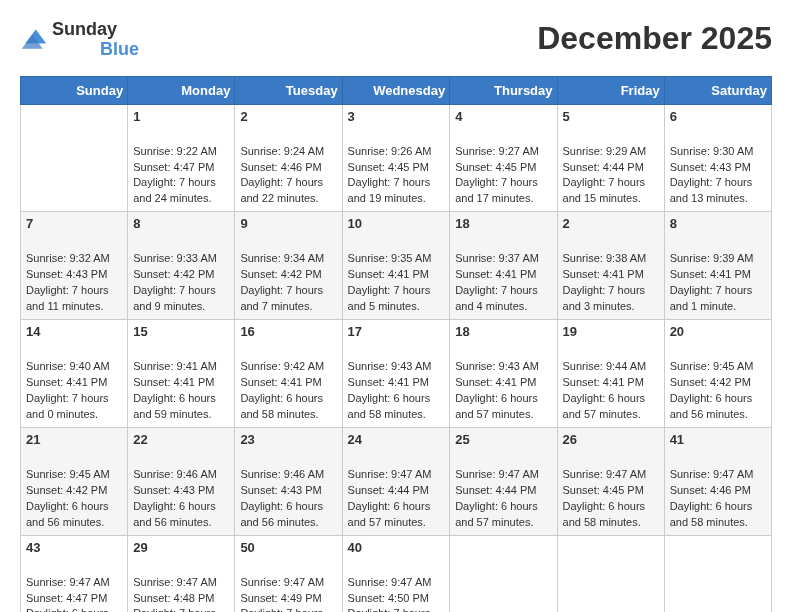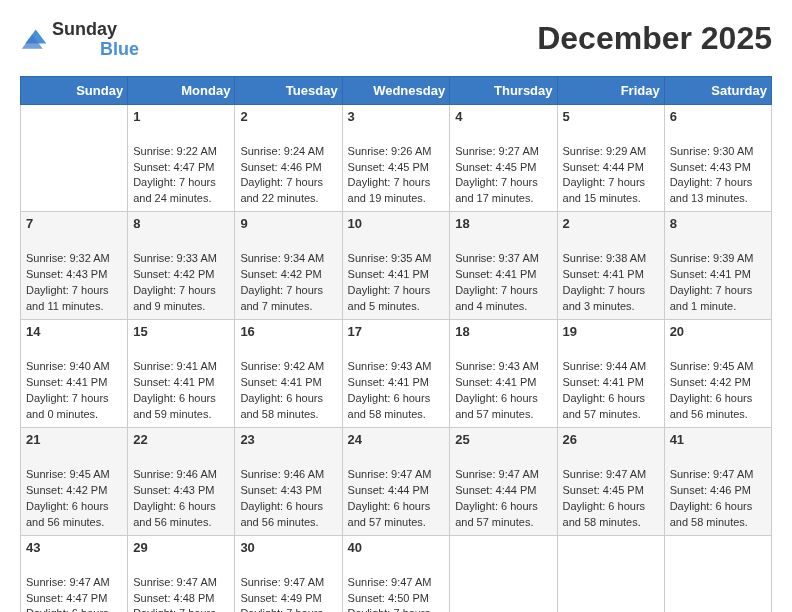--- a/index.html
+++ b/index.html
@@ -244,21 +244,21 @@
       <tr>
         <td>
           <div class="day-number">43</div>
           <div class="day-info">Sunrise: 9:47 AM<br>Sunset: 4:47 PM<br>Daylight: 6 hours and 59 minutes.</div>
         </td>
         <td>
           <div class="day-number">29</div>
           <div class="day-info">Sunrise: 9:47 AM<br>Sunset: 4:48 PM<br>Daylight: 7 hours and 0 minutes.</div>
         </td>
         <td>
-          <div class="day-number">30</div>
+          <div class="day-number">50</div>
           <div class="day-info">Sunrise: 9:47 AM<br>Sunset: 4:49 PM<br>Daylight: 7 hours and 1 minute.</div>
         </td>
         <td>
           <div class="day-number">40</div>
           <div class="day-info">Sunrise: 9:47 AM<br>Sunset: 4:50 PM<br>Daylight: 7 hours and 2 minutes.</div>
         </td>
         <td class="empty-cell"></td>
         <td class="empty-cell"></td>
         <td class="empty-cell"></td>
       </tr>

